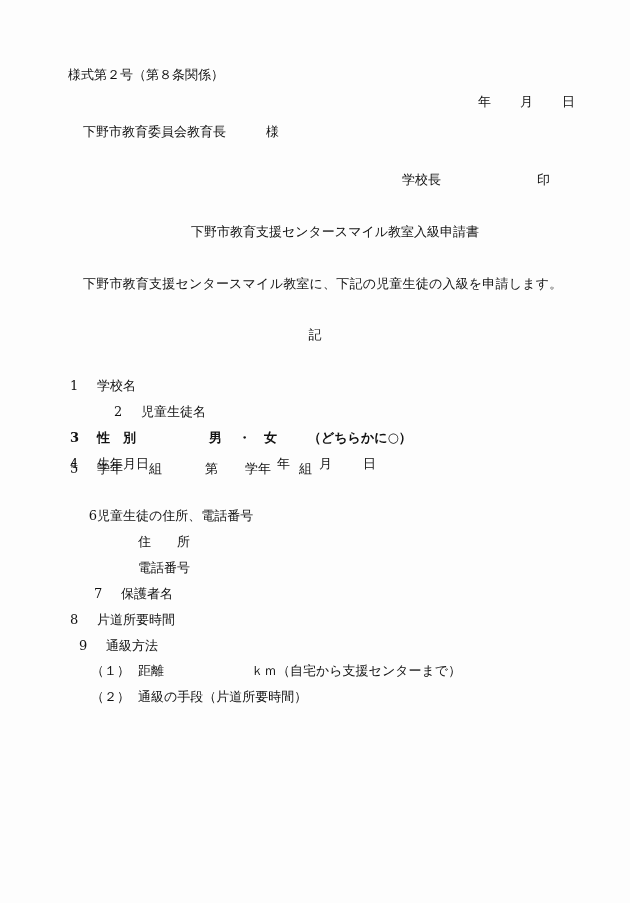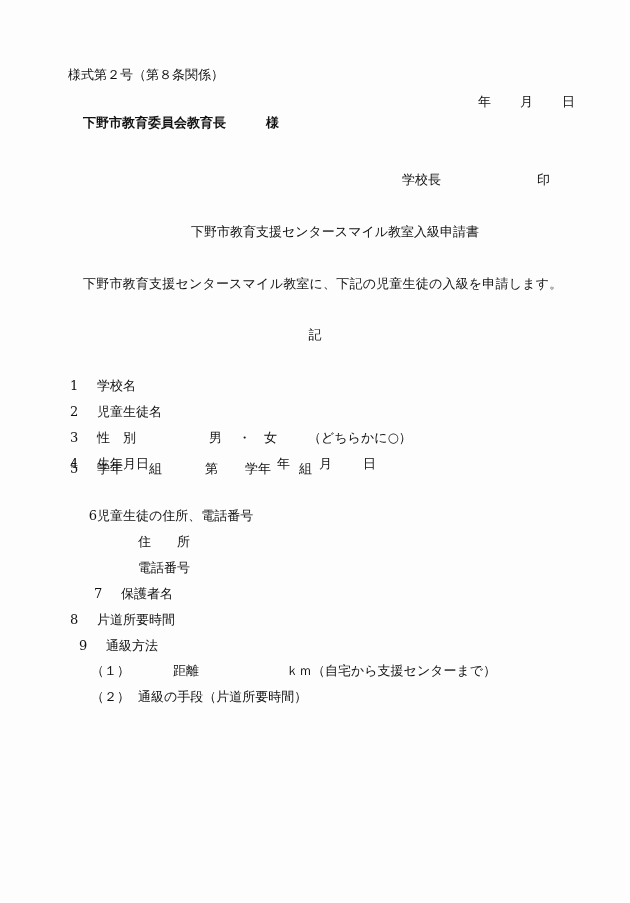--- a/index.html
+++ b/index.html
@@ -19,34 +19,34 @@
     .abs {
       position: absolute;
       white-space: nowrap;
       line-height: 16px;
     }
     .form-no { left: 68px; top: 67px; }
     .date-line { left: 470px; top: 94px; margin-left: 8px; }
     .date-line span { display: inline-block; }
     .date-line .y { width: 42px; }
     .date-line .m { width: 42px; }
-    .addressee { left: 83px; top: 115px; font-weight: bold; }
+    .addressee { left: 83px; top: 124px; }
     .addressee .sama { display: inline-block; margin-left: 40px; }
     .principal { left: 402px; top: 172px; }
     .principal .seal { display: inline-block; margin-left: 96px; }
     .title { left: 0; width: 630px; text-align: center; top: 224px; padding-left: 20px; }
     .intro { left: 83px; top: 276px; letter-spacing: 0.2px; }
     .ki { left: 0; width: 630px; text-align: center; top: 327px; }
 
     .item { left: 70px; }
     .item .num { display: inline-block; width: 27px; }
 
     .i1 { top: 378px; }
-    .i2 { top: 404px; }
-    .i3 { top: 430px; }
+    .i2 { top: 404px; margin-left: 44px; }
+    .i3 { top: 430px; font-weight: bold; }
     .i4 { top: 456px; }
     .i5 { top: 461px; }
     .i6 { top: 508px; text-align: right; }
     .i6a { left: 138px; top: 534px; }
     .i6b { left: 138px; top: 560px; }
     .i7 { top: 586px; margin-left: 24px; }
     .i8 { top: 612px; }
     .i9 { top: 638px; margin-left: 9px; }
     .i9a { left: 91px; top: 663px; }
     .i9b { left: 91px; top: 689px; }
@@ -107,17 +107,17 @@
 </div>
 
 <div class="abs item i8">
   <span class="num">8</span><span>片道所要時間</span>
 </div>
 
 <div class="abs item i9">
   <span class="num">9</span><span>通級方法</span>
 </div>
 <div class="abs i9a">
-  <span class="sub-num">（１）</span><span style="display:inline-block;width:113px;margin-left:35px;">距離</span><span>ｋｍ</span><span>（自宅から支援センターまで）</span>
+  <span class="sub-num">（１）</span><span style="display:inline-block;width:113px;">距離</span><span>ｋｍ</span><span>（自宅から支援センターまで）</span>
 </div>
 <div class="abs i9b">
   <span class="sub-num">（２）</span><span>通級の手段（片道所要時間）</span>
 </div>
 
 </body></html>

